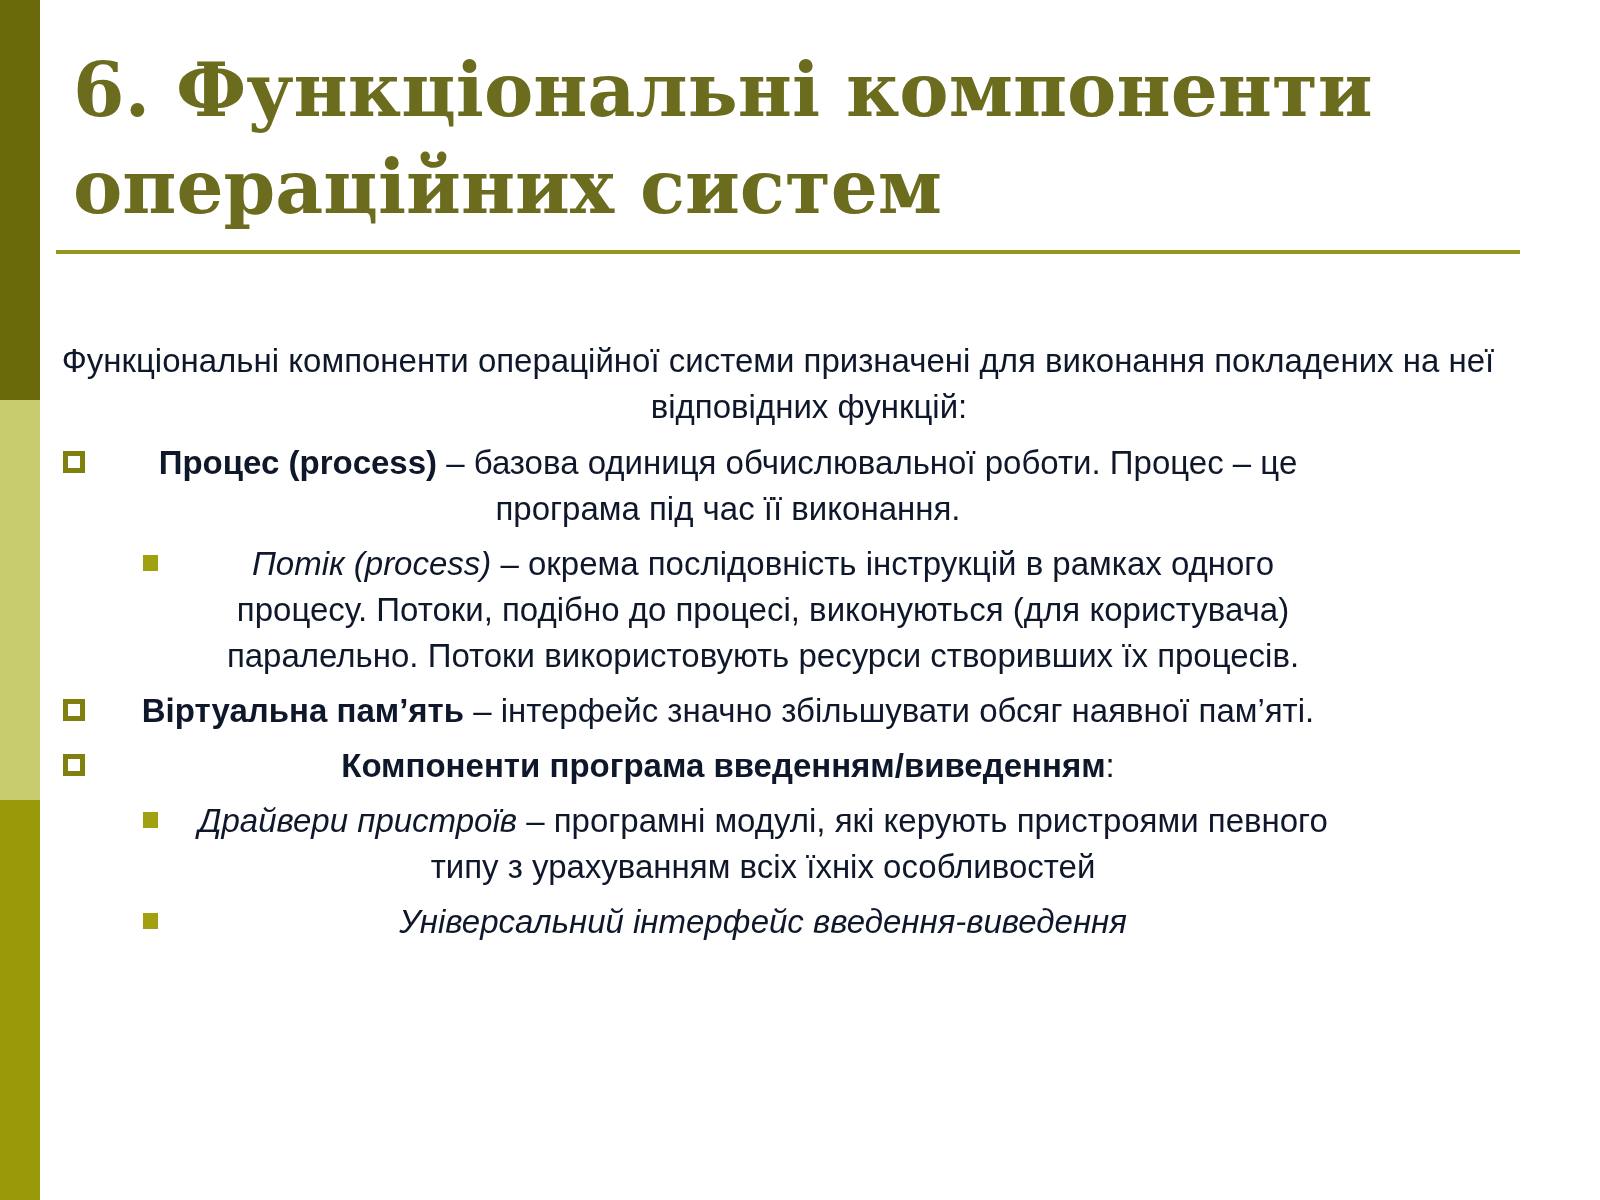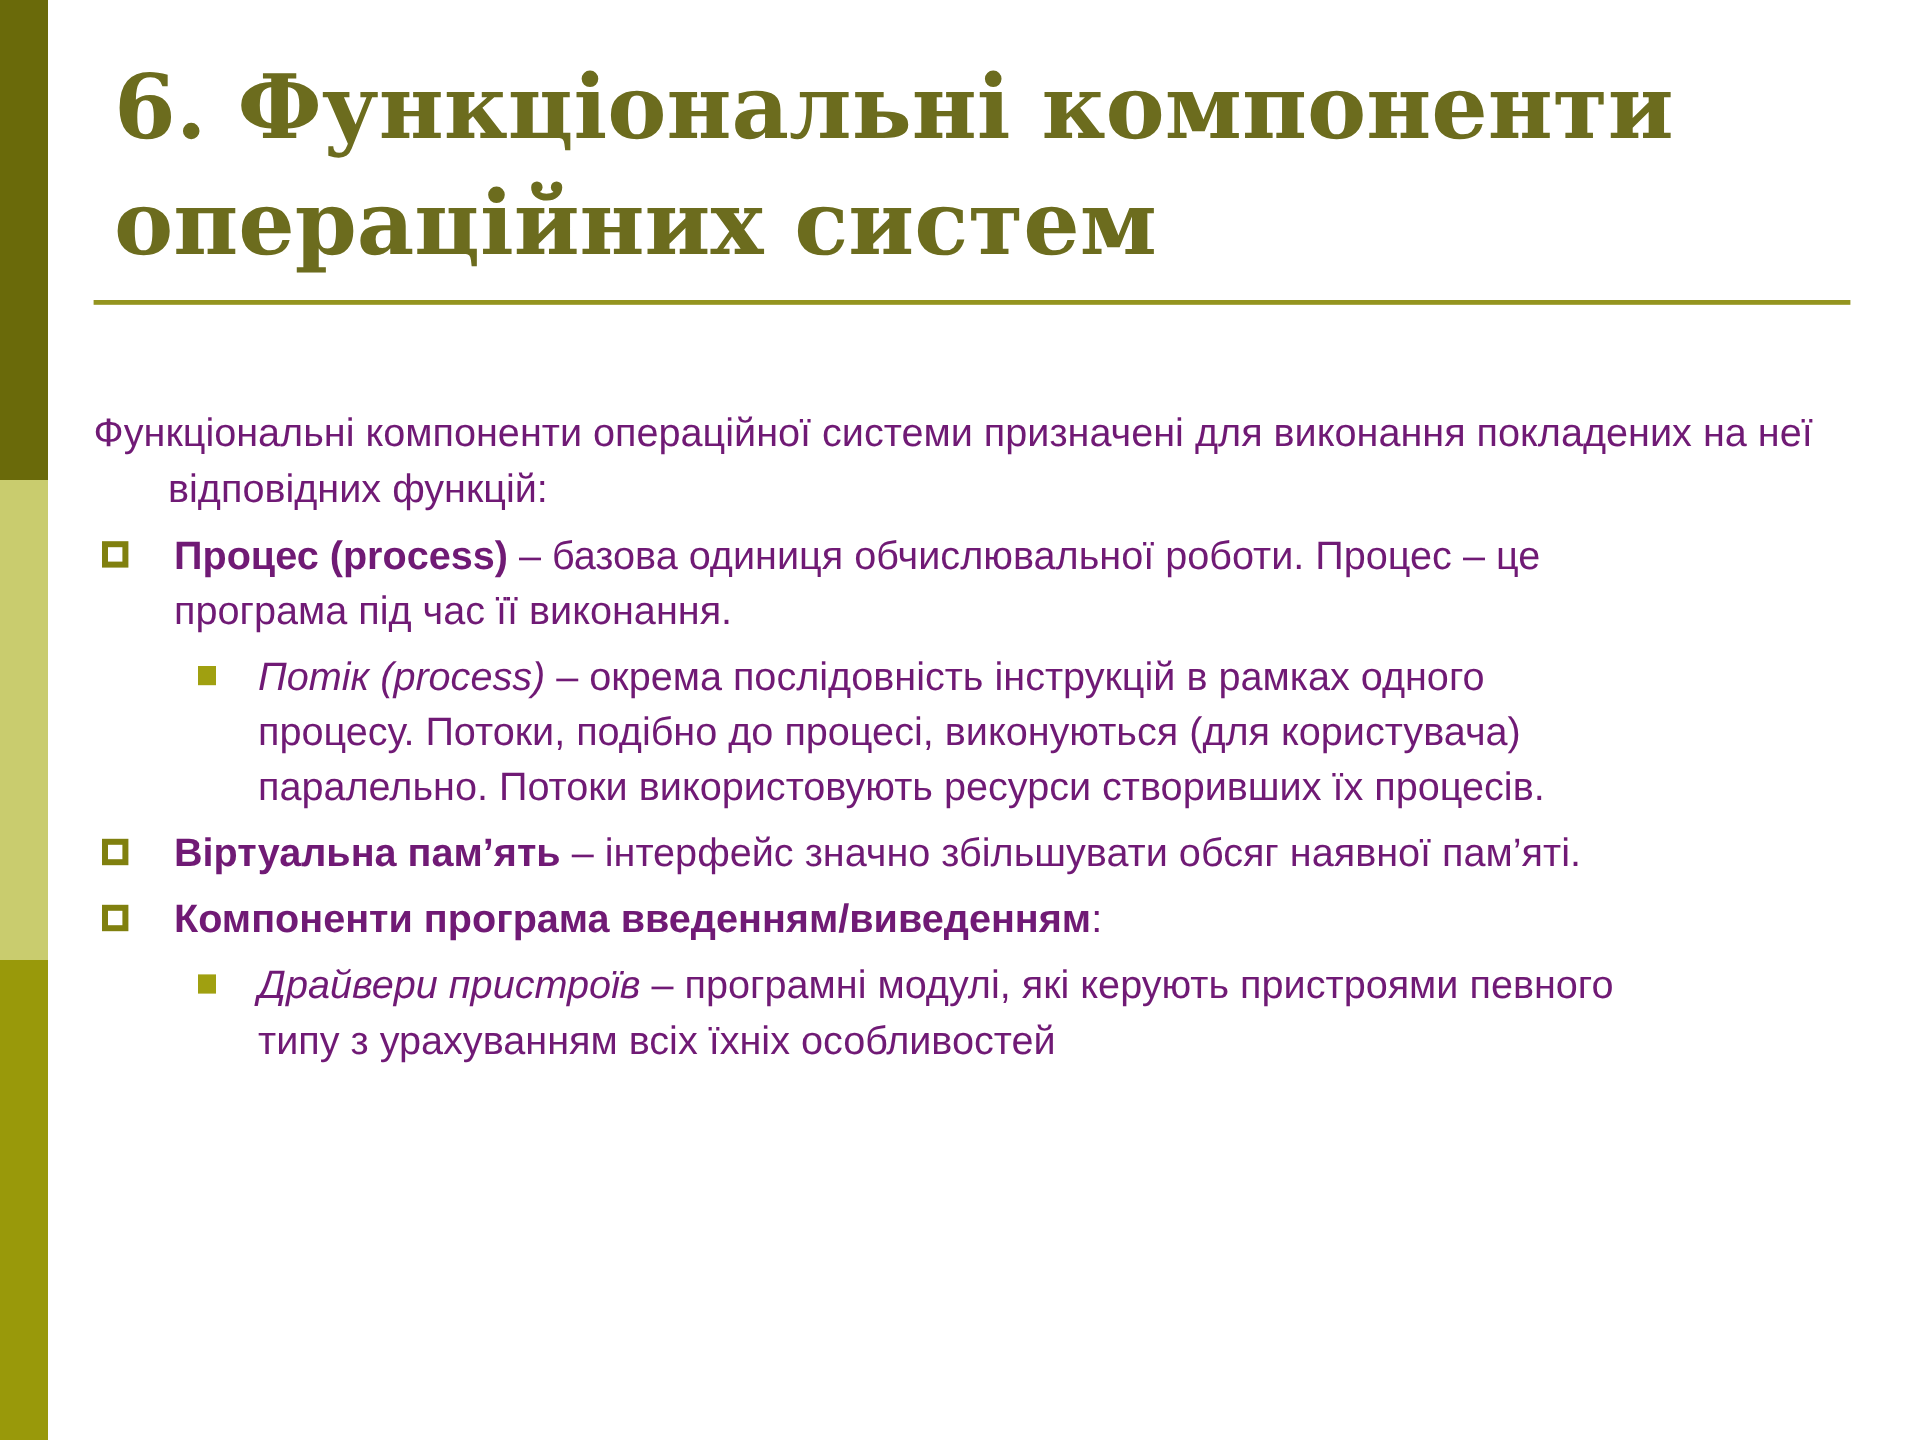--- a/index.html
+++ b/index.html
@@ -24,21 +24,21 @@
   .sidebar .seg { width: 40px; height: 400px; }
   .seg-top    { background: #6a6a0a; }
   .seg-middle { background: #c9cc6e; }
   .seg-bottom { background: #99990a; }
 
   
   .content {
     position: absolute;
     left: 40px; top: 0;
     width: 1560px; height: 1200px;
-    padding-left: 38px;
+    padding-left: 16px;
     box-sizing: border-box;
   }
   .title {
     margin: 42px 0 0 17px;
     font-family: "DejaVu Serif", "Liberation Serif", serif;
     font-weight: bold;
     font-size: 74px;
     line-height: 97px;
     color: #6c6c1e;
     letter-spacing: 0px;
@@ -46,21 +46,22 @@
   .rule {
     margin-top: 14px;
     width: 1464px;
     height: 4px;
     background: #94941f;
   }
   .body {
     margin-top: 84px;
     font-size: 33px;
     line-height: 46px;
-    color: #701a75;
+    color: #0f172a;
+    text-align: center;
   }
   .intro {
     max-width: 1382px;
     padding-left: 62px;
     text-indent: -62px;
     margin: 0 0 10px 0;
   }
   .li1 {
     position: relative;
     padding-left: 67px;
@@ -131,16 +132,20 @@
       <div class="li1">
         <span class="marker"></span>
         <span class="lead-bold">Компоненти програма введенням/виведенням</span><span>:</span>
       </div>
 
       <div class="li2">
         <span class="marker"></span>
         <span class="lead-italic">Драйвери пристроїв</span><span> – програмні модулі, які керують пристроями певного типу з урахуванням всіх їхніх особливостей</span>
       </div>
 
+      <div class="li2">
+        <span class="marker"></span>
+        <span class="lead-italic">Універсальний інтерфейс введення-виведення</span><span></span>
+      </div>
 
     </div>
   </div>
 </div>
 
 </body></html>

